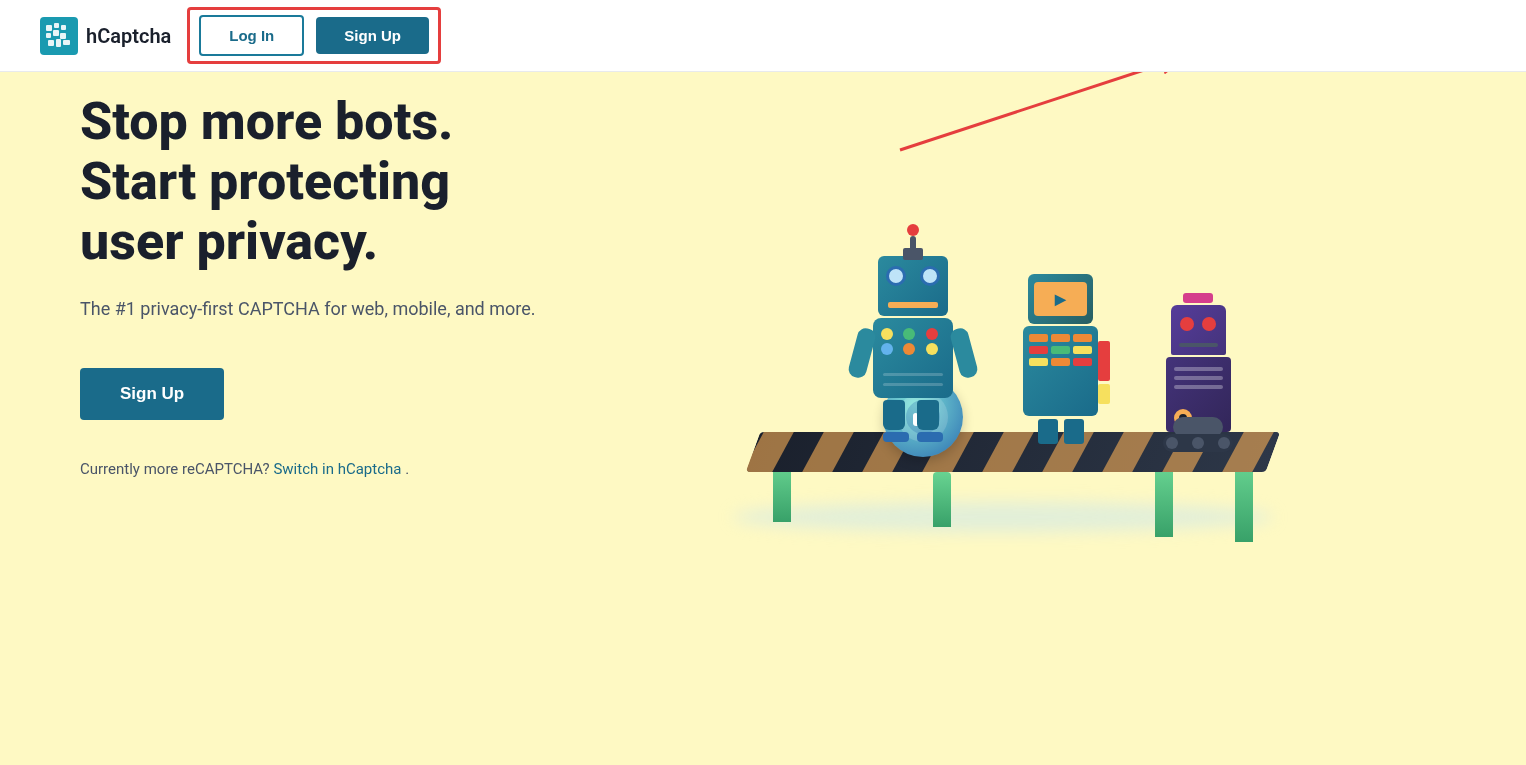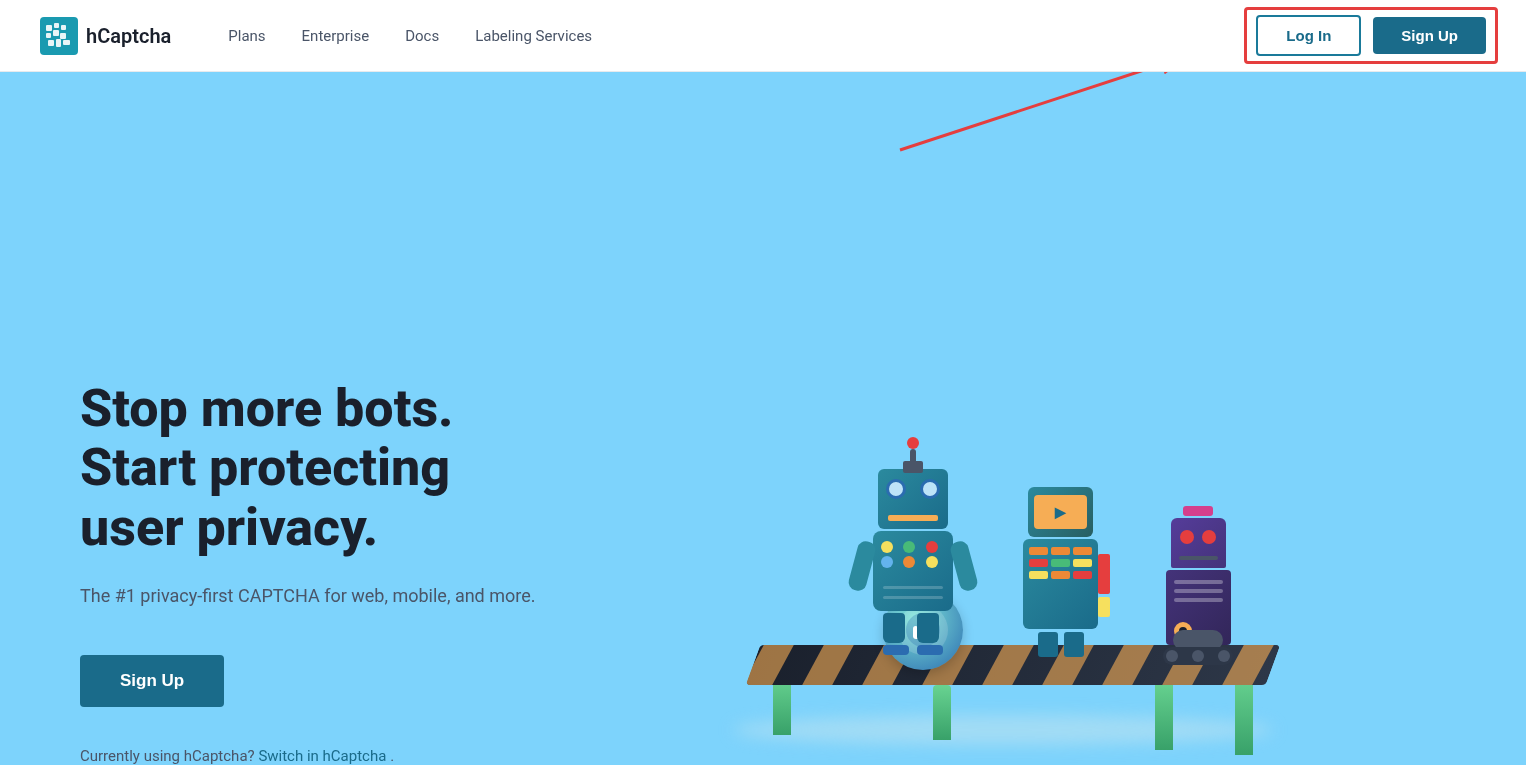--- a/index.html
+++ b/index.html
@@ -18,21 +18,21 @@
       height: 72px;
       background: #fff;
       border-bottom: 1px solid #e8eaed;
       position: relative;
       z-index: 10;
     }
     .logo-area {
       display: flex;
       align-items: center;
       gap: 8px;
-      margin-right: 57px;
+      margin-right: 28px;
     }
     .logo-icon {
       width: 38px;
       height: 38px;
     }
     .logo-text {
       font-size: 20px;
       font-weight: 600;
       color: #1a202c;
     }
@@ -82,24 +82,24 @@
       right: -12px;
       bottom: -8px;
       border: 3px solid #e53e3e;
       border-radius: 4px;
       pointer-events: none;
     }
 
     
     .main-content {
       display: flex;
-      align-items: flex-end;
+      align-items: flex-start;
       min-height: calc(765px - 72px);
       padding: 0 80px;
-      background: #7dd3fc;
+      background: #fef9c3;
       position: relative;
       overflow: hidden;
     }
 
     .hero-text {
       flex: 0 0 480px;
       padding-top: 20px;
     }
     .hero-heading {
       font-size: 52px;
@@ -367,26 +367,20 @@
         <rect x="21" y="8" width="5" height="5" rx="1"></rect>
         <rect x="20" y="16" width="6" height="6" rx="1"></rect>
         <rect x="8" y="23" width="6" height="6" rx="1"></rect>
         <rect x="16" y="22" width="5" height="8" rx="1"></rect>
         <rect x="23" y="23" width="7" height="5" rx="1"></rect>
       </g>
     </svg>
     <span class="logo-text">hCaptcha</span>
   </div>
 
-  <div class="nav-links">
-    <a class="nav-link">Plans</a>
-    <a class="nav-link">Enterprise</a>
-    <a class="nav-link">Docs</a>
-    <a class="nav-link">Labeling Services</a>
-  </div>
 
   <div class="nav-actions">
 
     <div class="annotation-box"></div>
     <button class="btn-login">Log In</button>
     <button class="btn-signup-nav">Sign Up</button>
   </div>
 </nav>
 
 <svg style="position:absolute;top:0;left:0;width:1526px;height:200px;pointer-events:none;z-index:5;" viewBox="0 0 1526 200">
@@ -398,21 +392,21 @@
   <line x1="900" y1="150" x2="1190" y2="55" stroke="#e53e3e" stroke-width="3" marker-end="url(#arrowhead)"></line>
 </svg>
 
 <main class="main-content">
 
   <div class="hero-text">
     <h1 class="hero-heading">Stop more bots. Start protecting user privacy.</h1>
     <p class="hero-sub">The #1 privacy-first CAPTCHA for web, mobile, and more.</p>
     <button class="btn-signup-hero">Sign Up</button>
     <div class="recaptcha-text">
-      <span>Currently using hCaptcha?</span>
+      <span>Currently more reCAPTCHA?</span>
       <a class="recaptcha-link">Switch in hCaptcha</a>
       <span>.</span>
     </div>
   </div>
 
   <div class="hero-illustration">
     <div class="scene">
 
       <div class="ground-shadow"></div>
 

